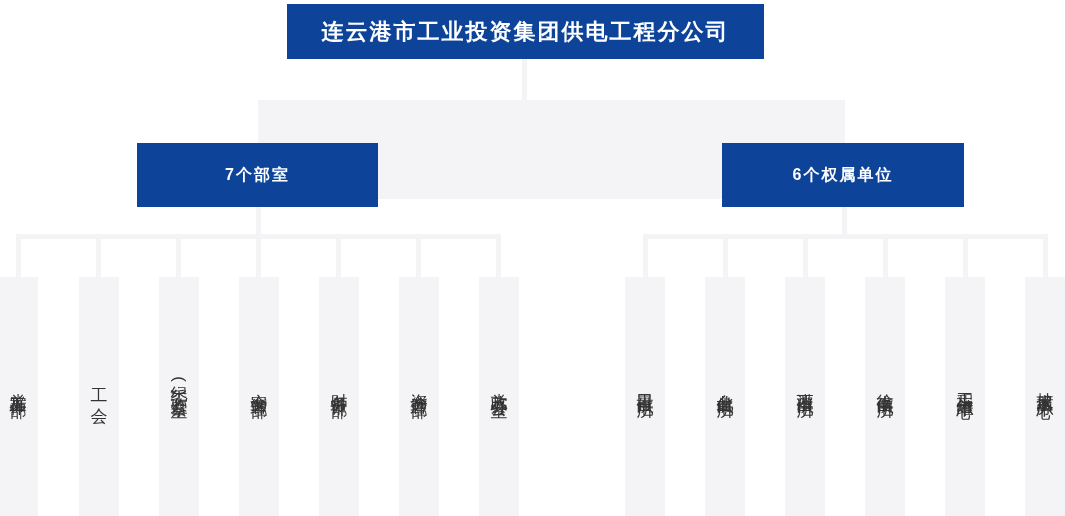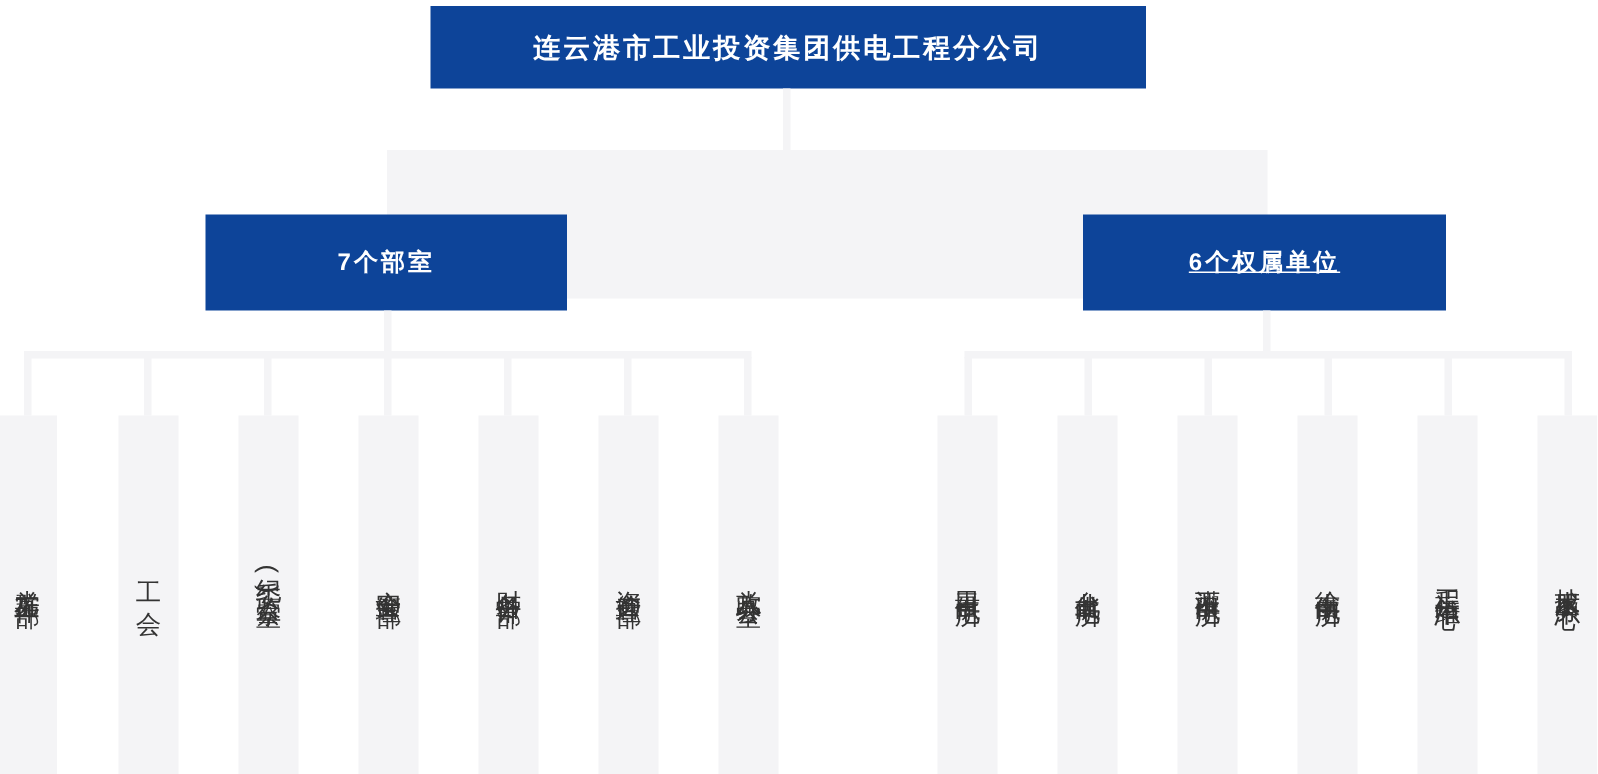--- a/index.html
+++ b/index.html
@@ -5,24 +5,24 @@
   html,body{margin:0;padding:0;background:#ffffff;}
   .stage{
     position:relative;width:1065px;height:516px;background:#ffffff;
     overflow:hidden;font-family:"Liberation Sans",sans-serif;
   }
   .node{
     position:absolute;background:#0d4499;color:#ffffff;
     display:flex;align-items:center;justify-content:center;
     font-weight:bold;box-sizing:border-box;
   }
-  .node-root{left:287px;top:4px;width:477px;height:55px;font-size:18px;letter-spacing:2px;}
+  .node-root{left:287px;top:4px;width:477px;height:55px;font-size:22px;letter-spacing:2px;}
   .node-group{top:143px;height:64px;font-size:16px;letter-spacing:2px;}
   .node-group-left{left:137px;width:241px;}
-  .node-group-right{left:722px;width:242px;text-decoration:underline;}
+  .node-group-right{left:722px;width:242px;}
   .conn{position:absolute;background:#f4f4f6;}
   .conn-root-stem{left:522px;top:59px;width:5px;height:41px;}
   .conn-band{left:258px;top:100px;width:587px;height:99px;}
   .conn-stem-left{left:256px;top:207px;width:5px;height:28px;}
   .conn-stem-right{left:842px;top:207px;width:5px;height:28px;}
   .conn-h-left{left:16px;top:234px;width:485px;height:5px;}
   .conn-h-right{left:643px;top:234px;width:405px;height:5px;}
   .drop{position:absolute;top:238px;width:5px;height:39px;background:#f4f4f6;}
   .col{
     position:absolute;top:277px;width:40px;height:239px;background:#f4f4f6;

